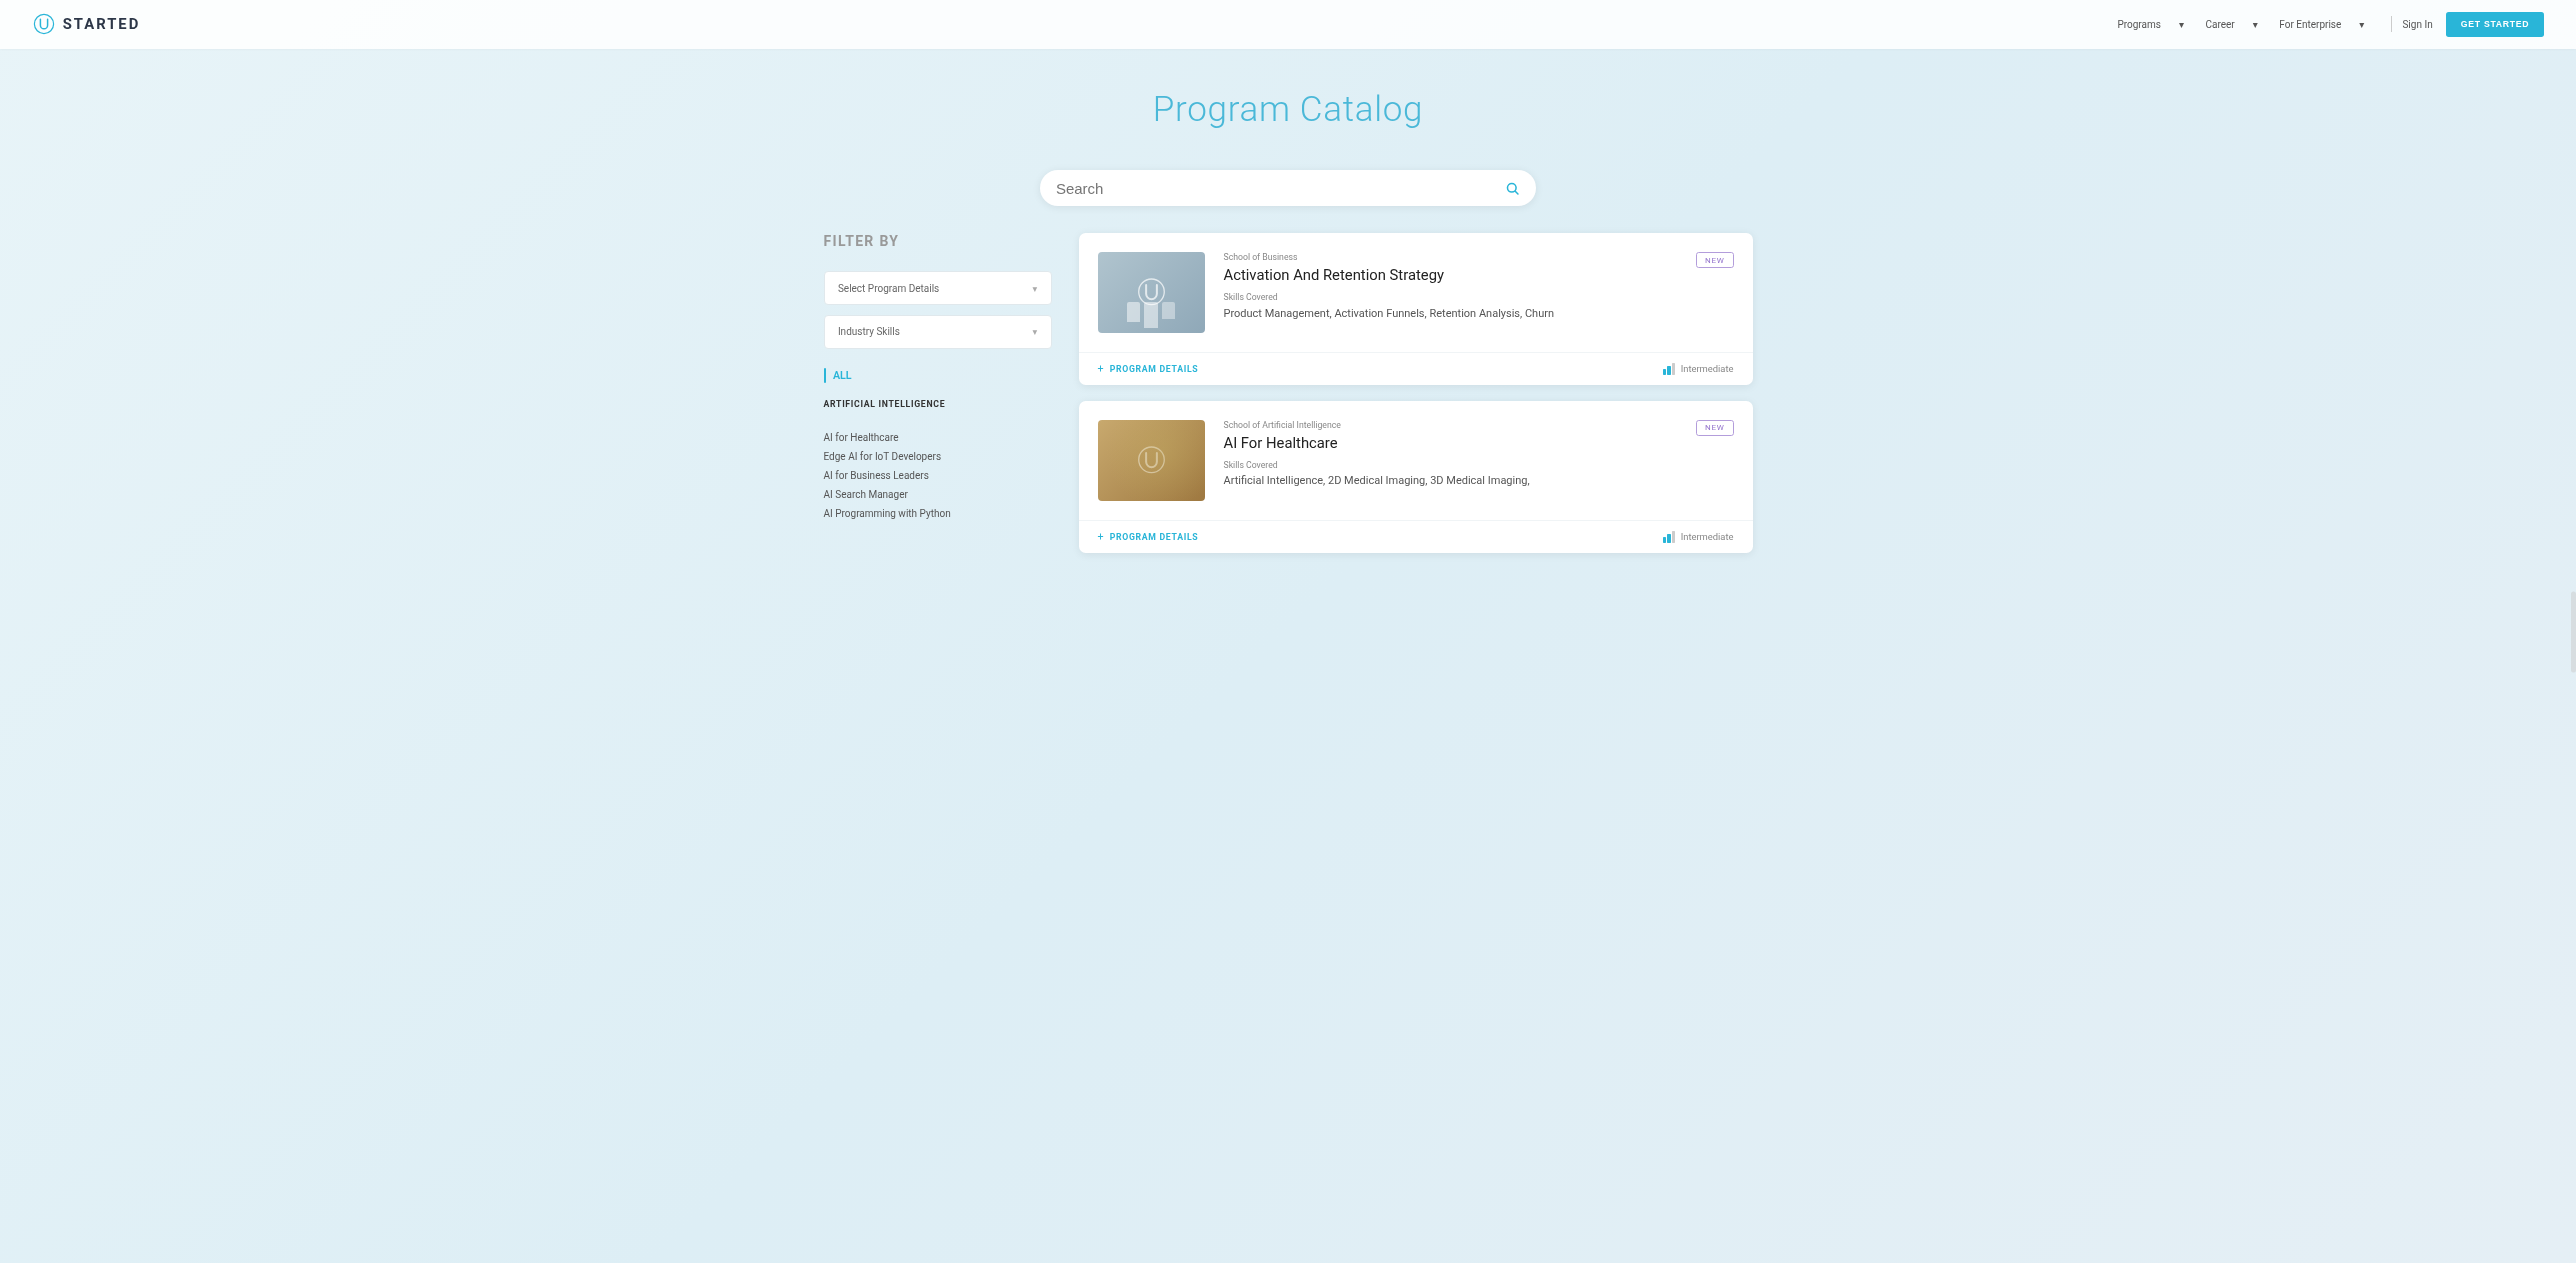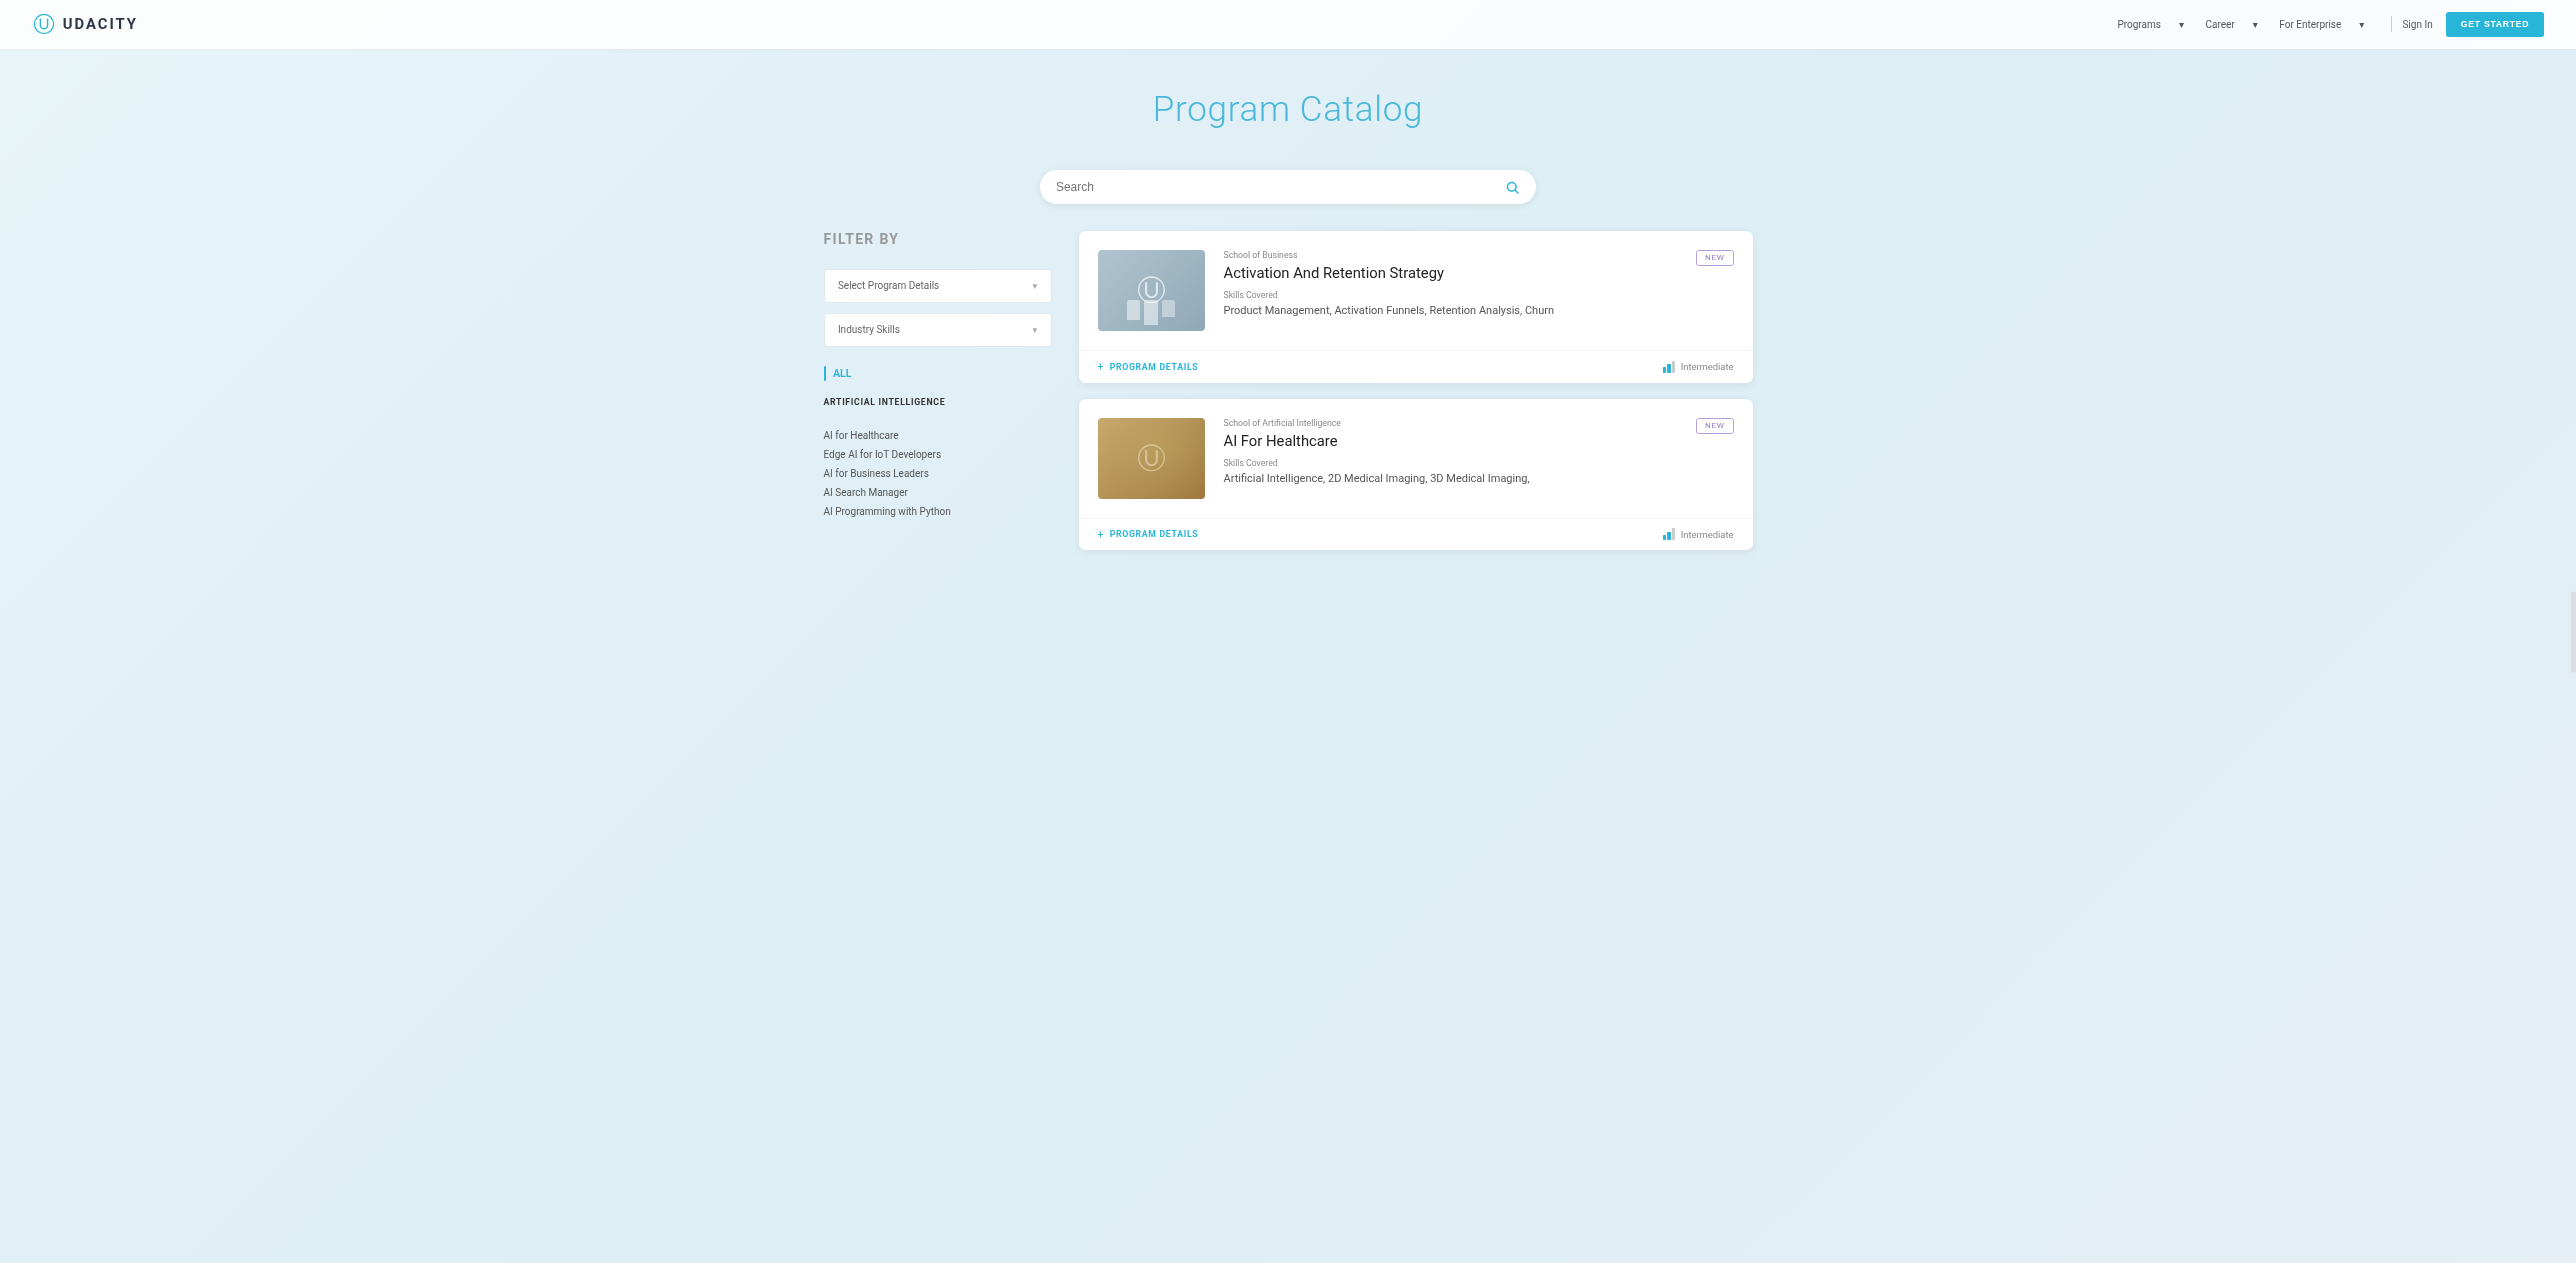--- a/index.html
+++ b/index.html
@@ -98,21 +98,21 @@
       align-items: center;
       background: #fff;
       border-radius: 20px;
       padding: 9.4px 16px;
       width: 100%;
       box-shadow: 0 1.3px 8px rgba(0,0,0,0.08);
     }
     .search-input {
       border: none;
       outline: none;
-      font-size: 12px;
+      font-size: 15px;
       color: #888;
       flex: 1;
       background: transparent;
     }
     .search-icon-btn {
       background: none;
       border: none;
       cursor: pointer;
       color: #29b5d8;
       font-size: 14.8px;
@@ -323,21 +323,21 @@
   </style>
 </head>
 <body>
 
 <nav class="navbar">
   <div class="logo-area">
     <svg class="logo-icon" viewBox="0 0 40 40" fill="none" xmlns="http://www.w3.org/2000/svg">
       <path d="M20 4C11.2 4 4 11.2 4 20C4 28.8 11.2 36 20 36C28.8 36 36 28.8 36 20C36 11.2 28.8 4 20 4Z" fill="none" stroke="#29b5d8" stroke-width="2"></path>
       <path d="M14 12V22C14 25.3 16.7 28 20 28C23.3 28 26 25.3 26 22V12" fill="none" stroke="#29b5d8" stroke-width="2.5" stroke-linecap="round"></path>
     </svg>
-    <span class="logo-text">UDACITY</span>
+    <span class="logo-text">STARTED</span>
   </div>
   <div class="nav-links">
     <span class="nav-link">
       <span>Programs</span>
       <span>▾</span>
     </span>
     <span class="nav-link">
       <span>Career</span>
       <span>▾</span>
     </span>

